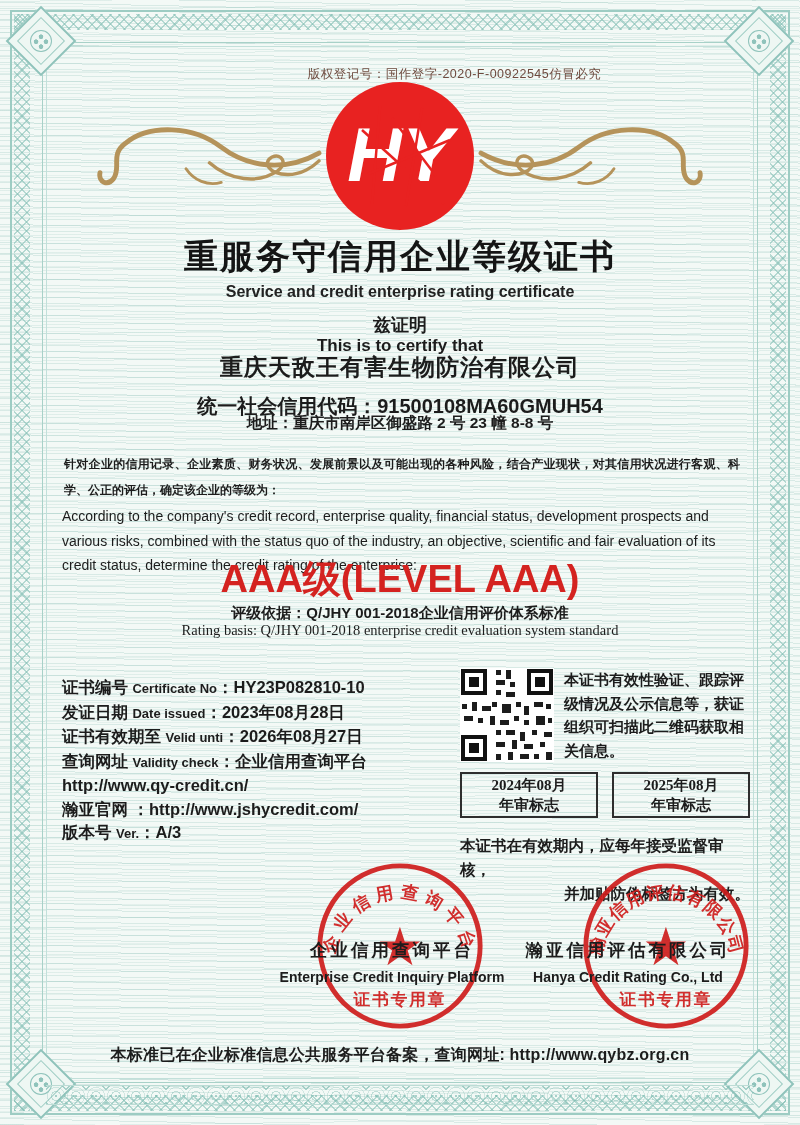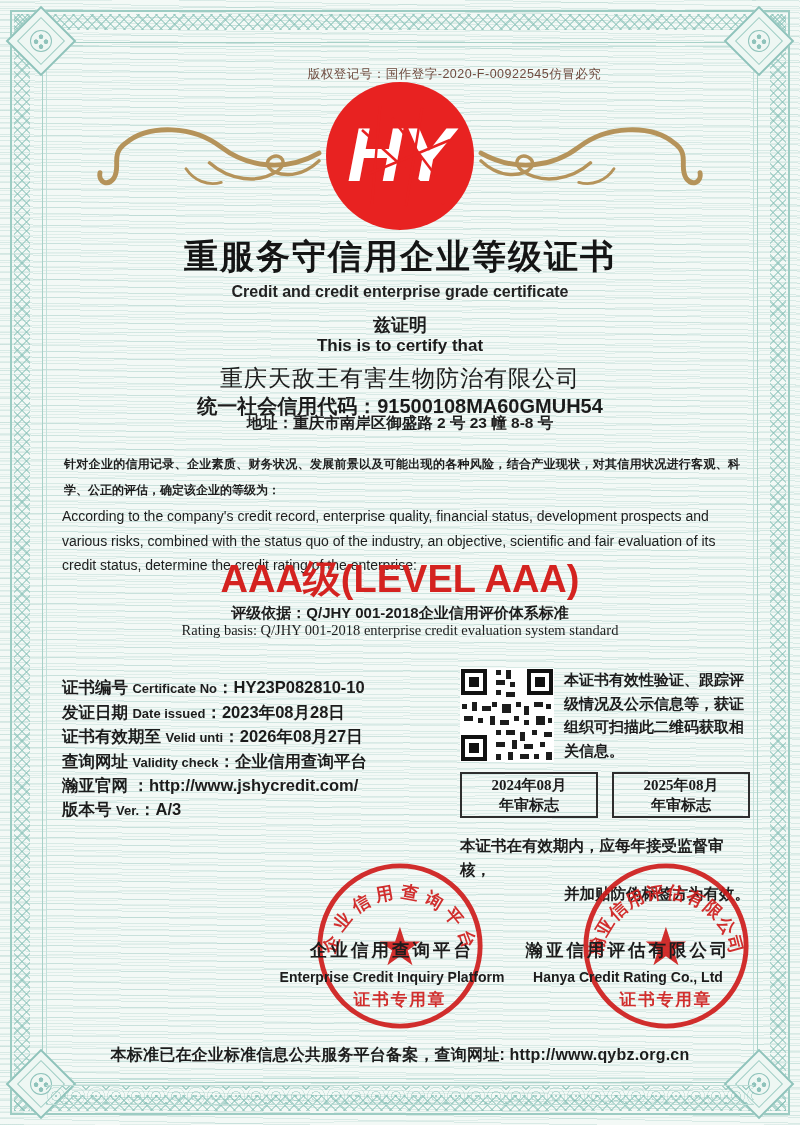--- a/index.html
+++ b/index.html
@@ -49,21 +49,21 @@
   
   .copyright { top:66px; font-size:12.5px; color:#6e4a3e; letter-spacing:.5px; padding-left:109px; }
   .logo { left:322px; top:78px; width:156px; height:156px; z-index:2; }
   .flourish { top:112px; width:235px; height:88px; }
   .flourish-left { left:92px; }
   .flourish-right { right:92px; transform:scaleX(-1); }
   .title-cn { top:234px; font-size:34px; font-weight:bold; letter-spacing:2px; color:#151515; }
   .title-en { top:283px; font-size:16px; font-weight:600; color:#222; }
   .certify-cn { top:313px; font-size:18px; font-weight:600; }
   .certify-en { top:336px; font-size:17px; font-weight:600; }
-  .company { top:363px; font-size:23px; font-weight:400; letter-spacing:1px; }
+  .company { top:352px; font-size:23px; font-weight:700; letter-spacing:1px; }
   .credit-code { top:393px; font-size:20px; font-weight:700; }
   .address { top:413px; font-size:15.5px; font-weight:700; }
   
   .para-cn { top:452px; left:64px; width:676px; font-size:12px; font-weight:600; line-height:25.5px; text-align:justify; }
   .para-en { top:504px; left:62px; width:680px; font-size:14px; font-weight:400; line-height:24.5px; }
   .rating { top:554px; font-size:38px; font-weight:bold; color:#d42320; letter-spacing:0; }
   .basis-cn { top:604px; font-size:15px; font-weight:700; }
   .basis-en { top:622px; font-size:14.5px; font-weight:500;font-family:Liberation Serif, serif; }
   
   .details { top:676px; left:62px; width:396px; }
@@ -152,21 +152,21 @@
     <g stroke="#e82221" stroke-width="2.5">
       <line x1="40" y1="52" x2="122" y2="126"></line>
       <line x1="58" y1="28" x2="50" y2="126"></line>
       <line x1="100" y1="30" x2="84" y2="128"></line>
       <line x1="46" y1="96" x2="128" y2="62"></line>
       <line x1="70" y1="40" x2="114" y2="98"></line>
     </g>
   </svg>
 
   <div class="abs center title-cn">重服务守信用企业等级证书</div>
-  <div class="abs center title-en">Credit and credit enterprise grade certificate</div>
+  <div class="abs center title-en">Service and credit enterprise rating certificate</div>
   <div class="abs center certify-cn">兹证明</div>
   <div class="abs center certify-en">This is to certify that</div>
 
   <div class="abs center company">重庆天敌王有害生物防治有限公司</div>
   <div class="abs center credit-code">统一社会信用代码：91500108MA60GMUH54</div>
   <div class="abs center address">地址：重庆市南岸区御盛路 2 号 23 幢 8-8 号</div>
 
   <div class="abs para-cn">针对企业的信用记录、企业素质、财务状况、发展前景以及可能出现的各种风险，结合产业现状，对其信用状况进行客观、科学、公正的评估，确定该企业的等级为：</div>
   <div class="abs para-en">According to the company's credit record, enterprise quality, financial status, development prospects and various risks, combined with the status quo of the industry, an objective, scientific and fair evaluation of its credit status, determine the credit rating of the enterprise:</div>
   <div class="abs center rating">AAA级(LEVEL AAA)</div>
@@ -182,20 +182,24 @@
       <span class="d-cn">发证日期</span>
       <span class="d-en">Date issued</span><span class="d-sep">：</span><span class="d-val">2023年08月28日</span>
     </div>
     <div class="d-line">
       <span class="d-cn">证书有效期至</span>
       <span class="d-en">Velid unti</span><span class="d-sep">：</span><span class="d-val">2026年08月27日</span>
     </div>
     <div class="d-line">
       <span class="d-cn">查询网址</span>
       <span class="d-en">Validity check</span><span class="d-sep">：</span><span class="d-val">企业信用查询平台</span>
+    </div>
+    <div class="d-line">
+      
+      <span class="d-val">http://www.qy-credit.cn/</span>
     </div>
     <div class="d-line">
       <span class="d-cn">瀚亚官网</span>
       <span class="d-sep">：</span><span class="d-val">http://www.jshycredit.com/</span>
     </div>
     <div class="d-line">
       <span class="d-cn">版本号</span>
       <span class="d-en">Ver.</span><span class="d-sep">：</span><span class="d-val">A/3</span>
     </div>
   </div>

